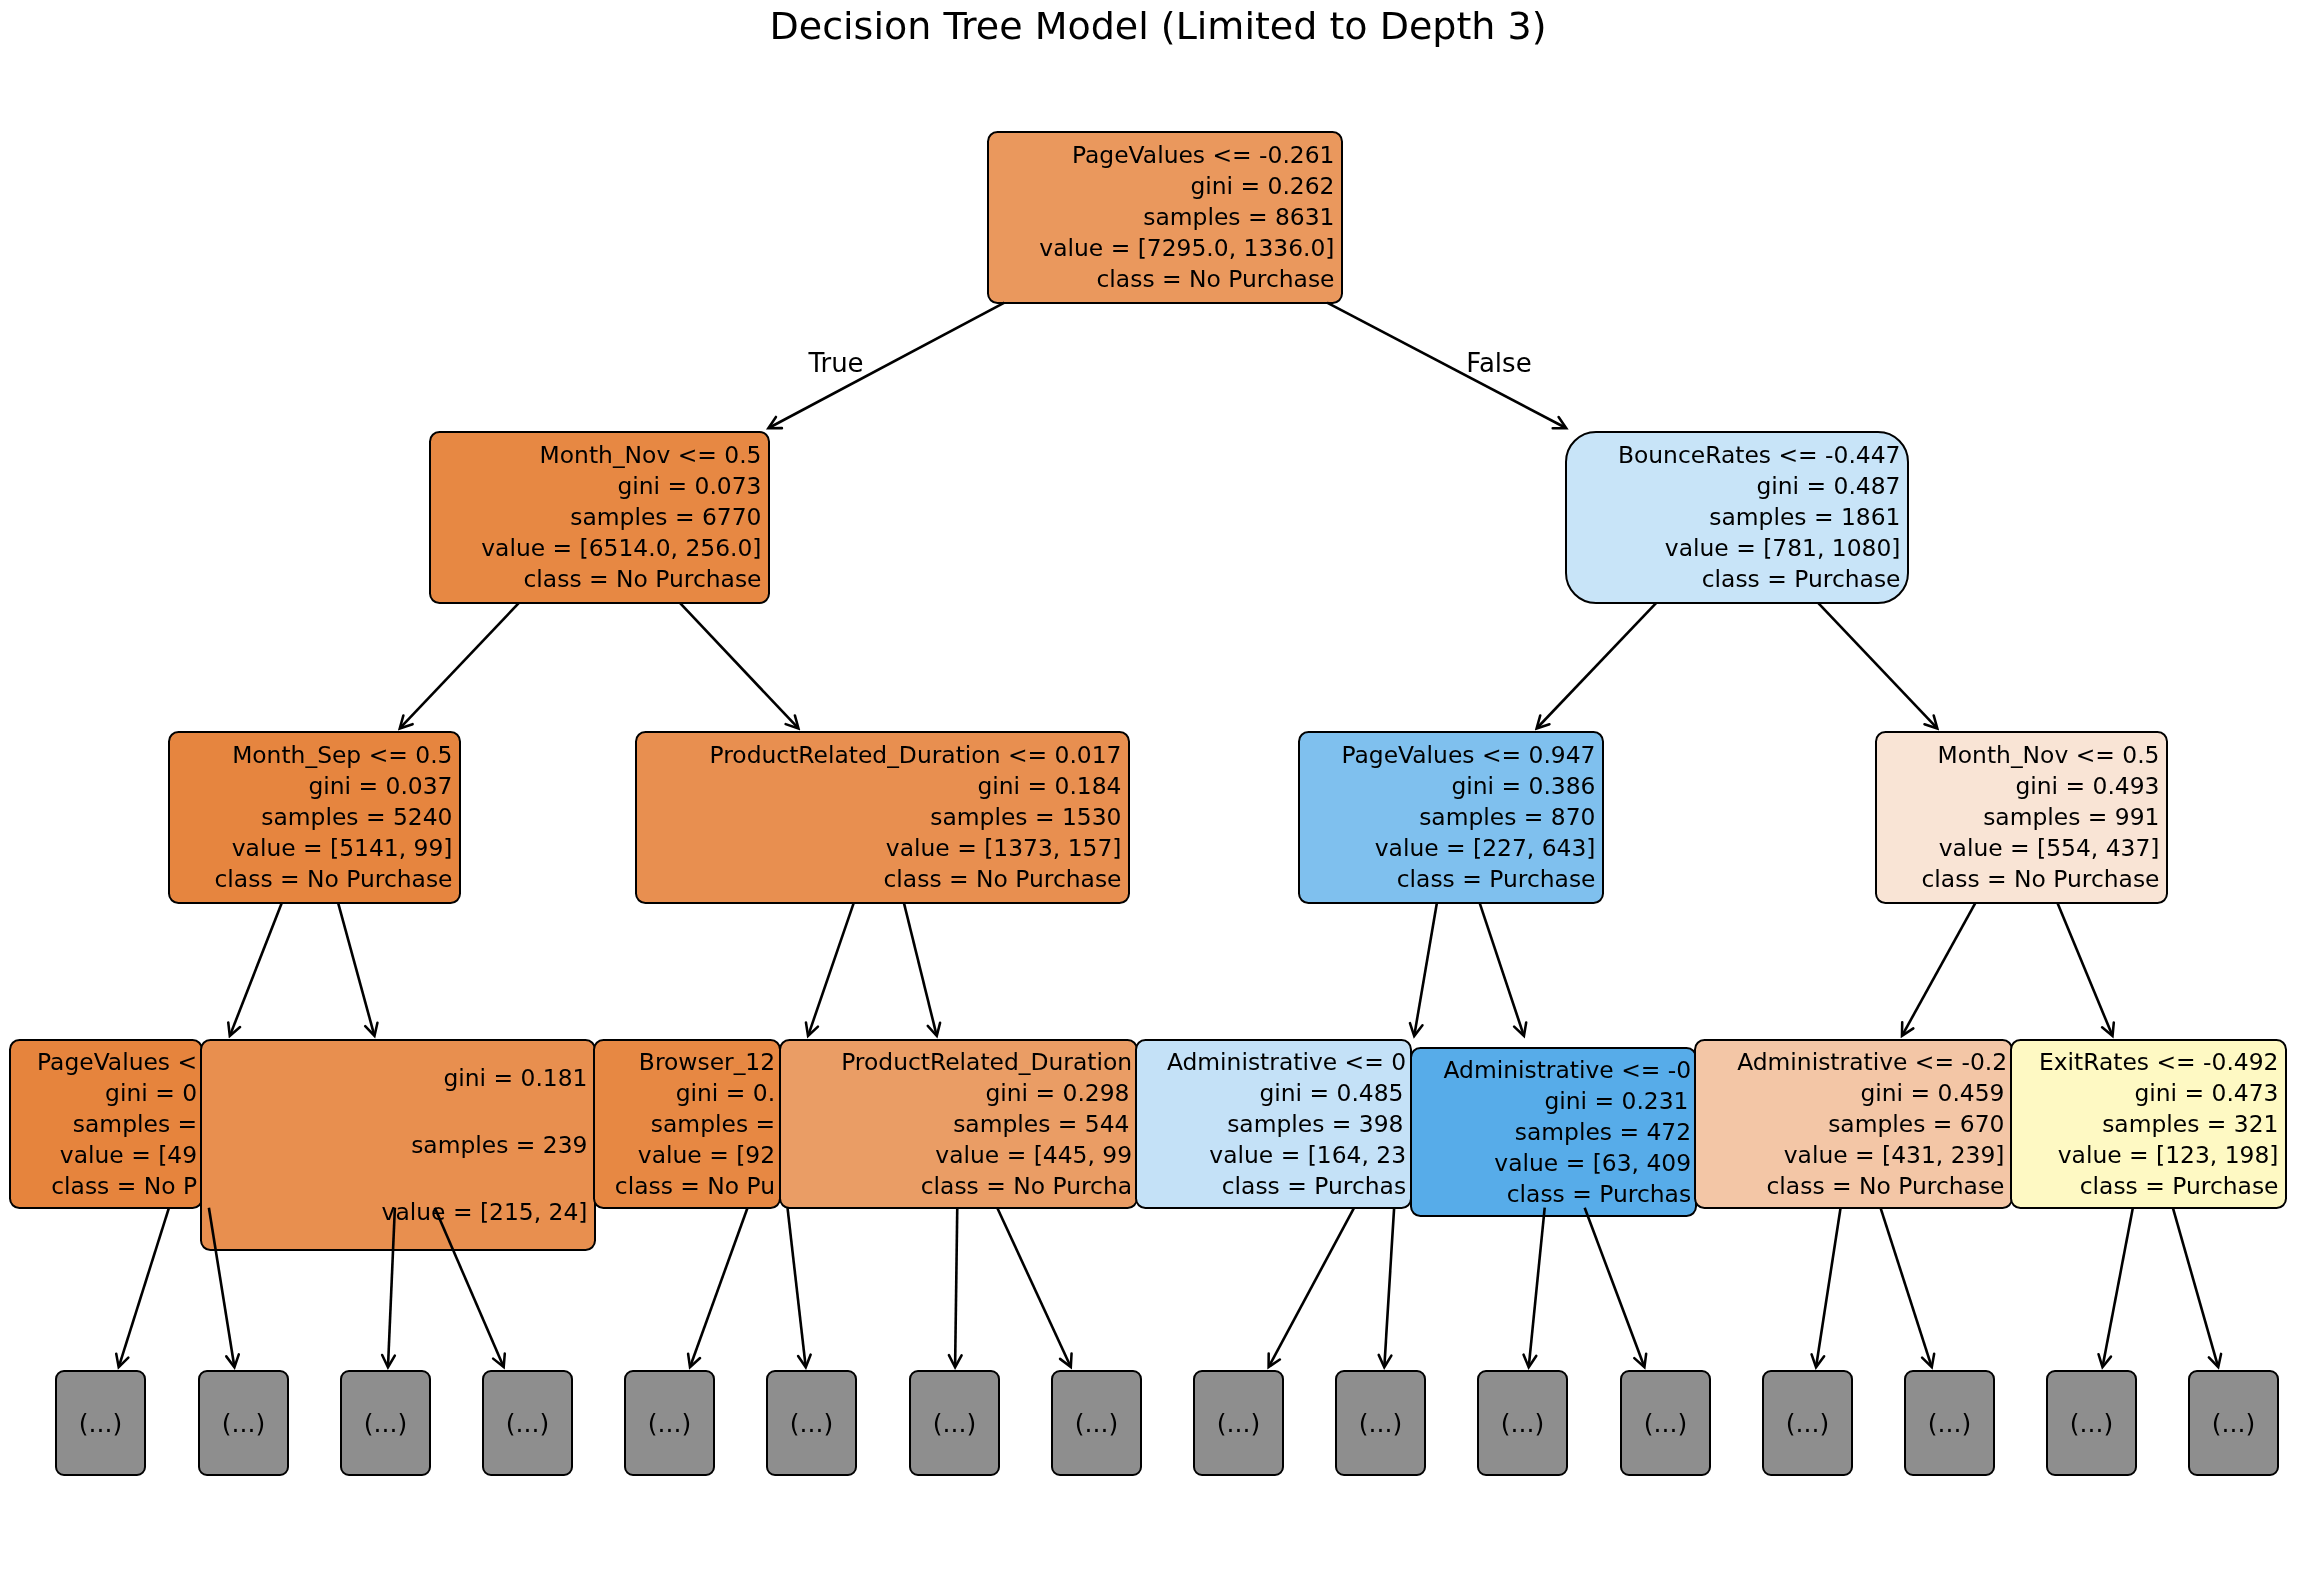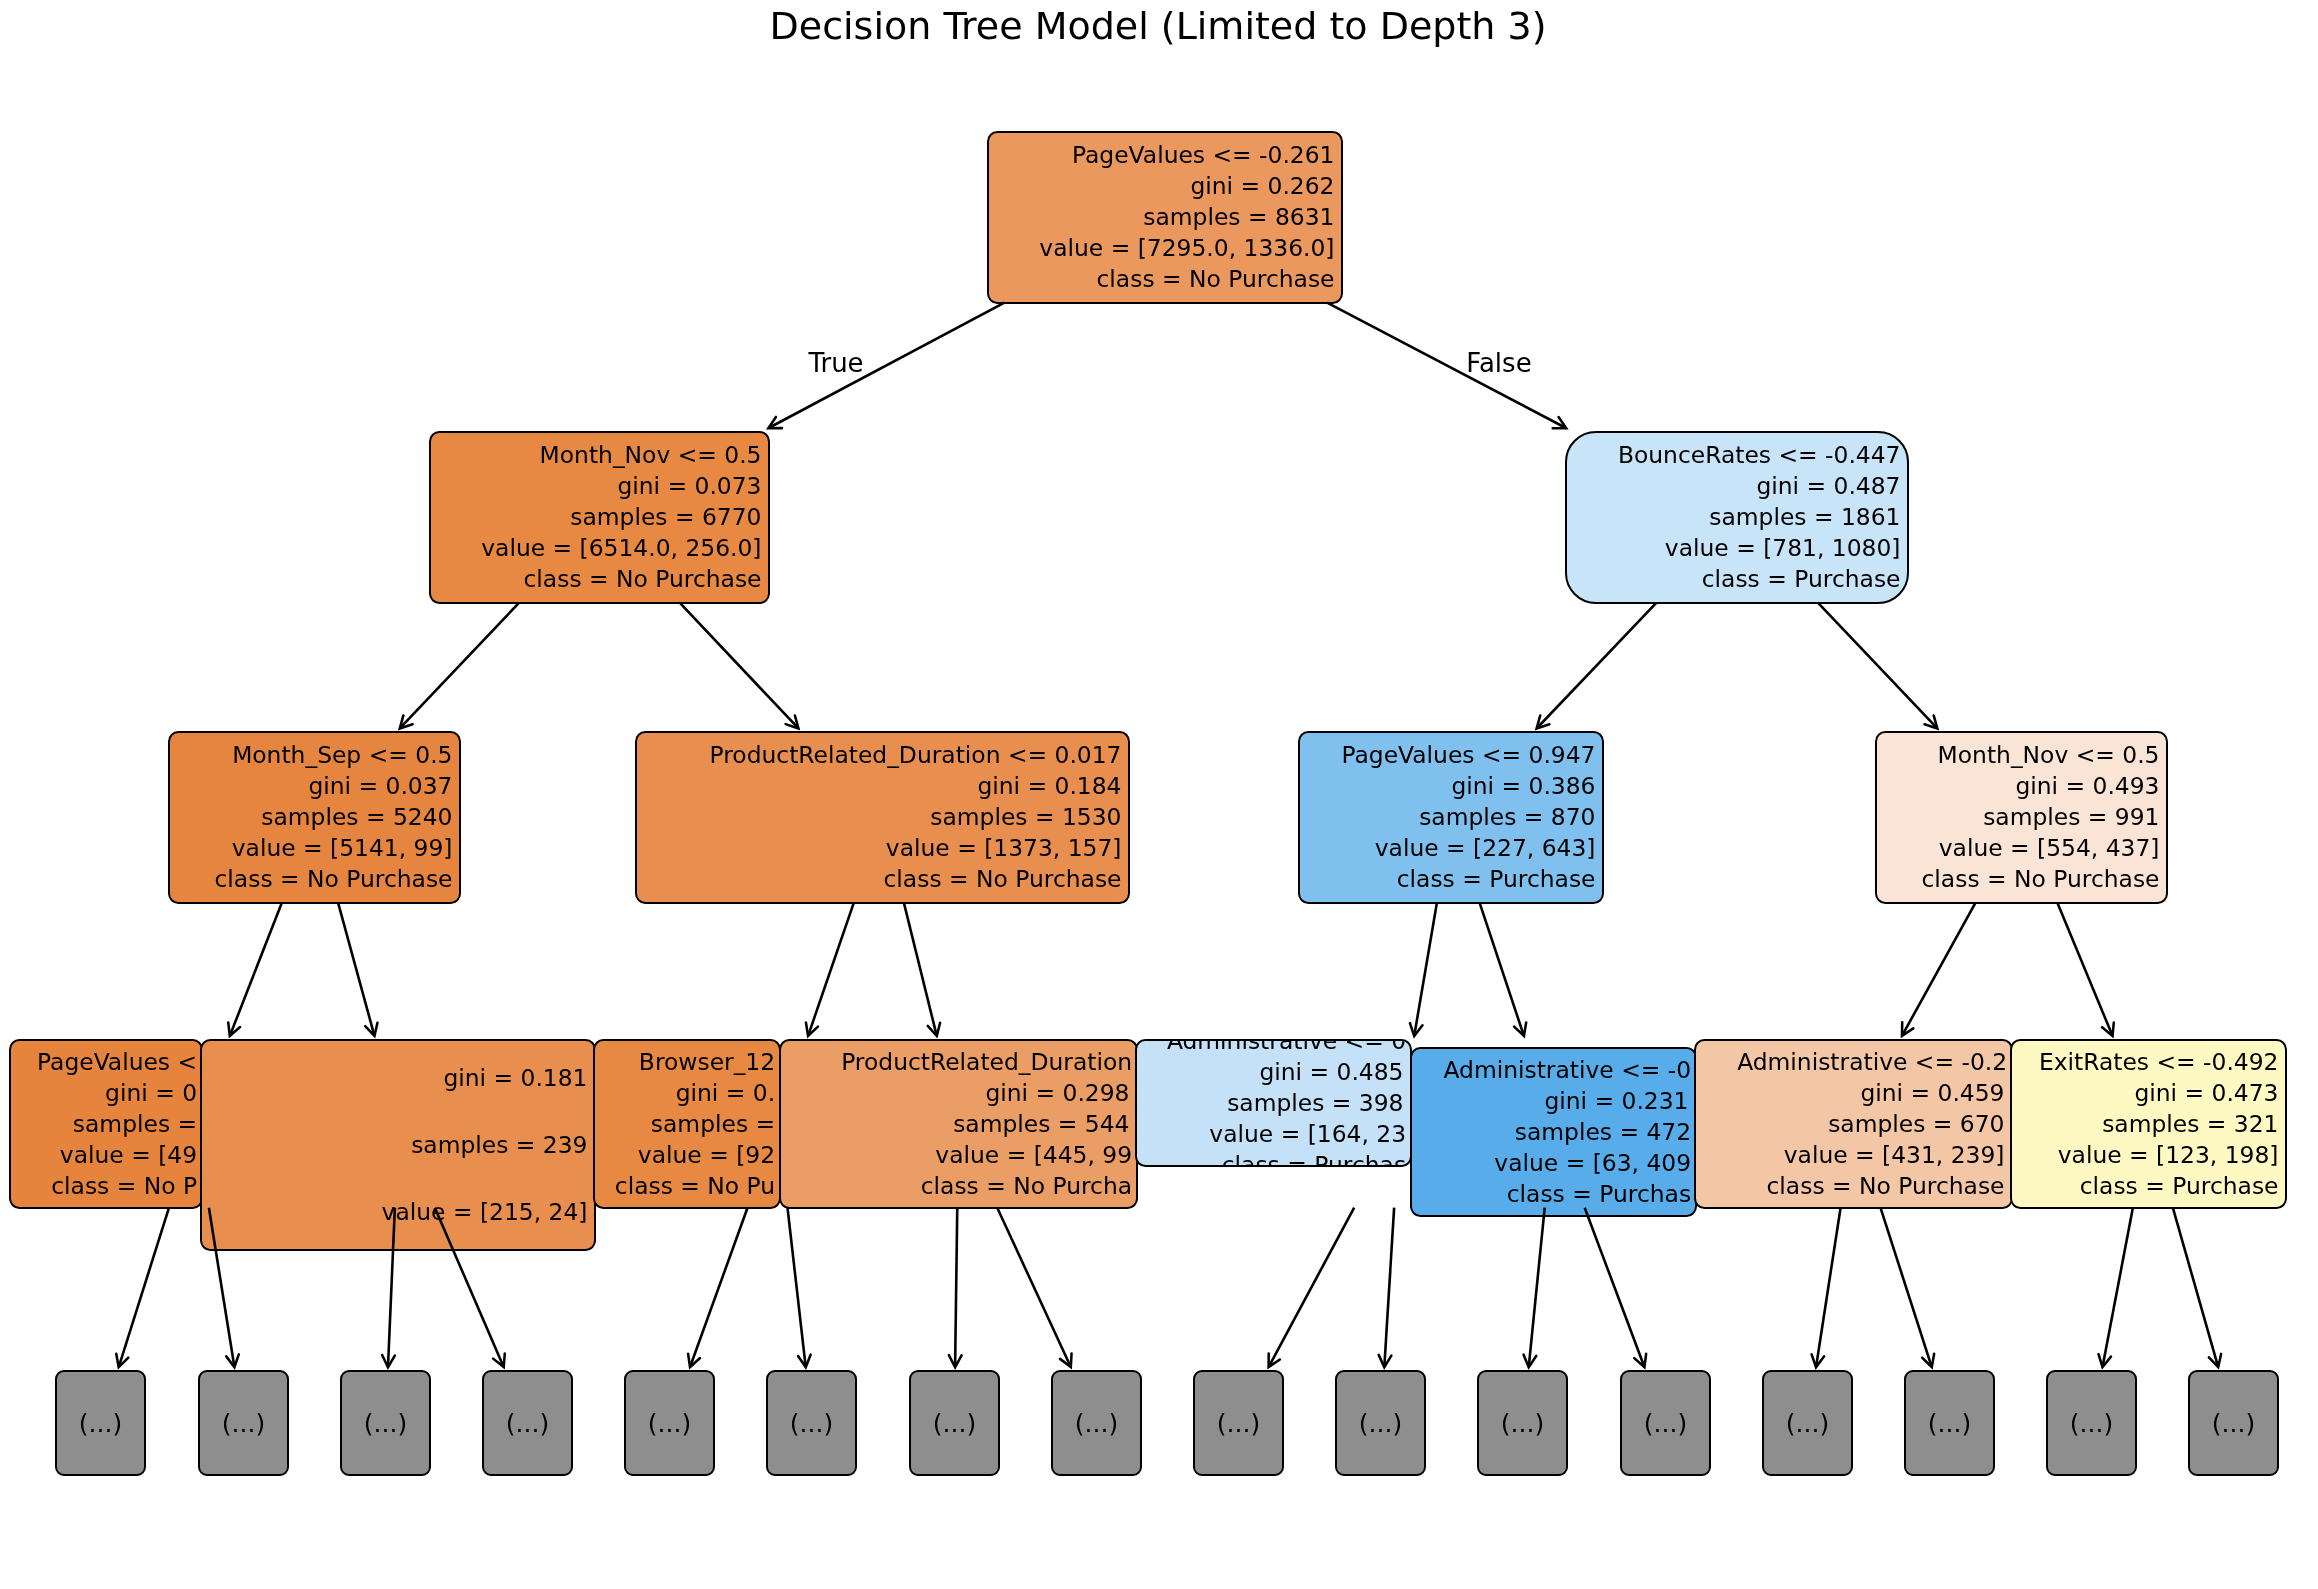--- a/index.html
+++ b/index.html
@@ -174,21 +174,21 @@
       <div class="ln r">value = [92</div>
       <div class="ln r">class = No Pu</div>
     </div>
     <div class="node" style="left: 779px; top: 1039px; width: 359px; height: 170px; background: rgb(234, 157, 101); z-index: 13;">
       <div class="ln r">ProductRelated_Duration</div>
       <div class="ln c">gini = 0.298</div>
       <div class="ln c">samples = 544</div>
       <div class="ln r">value = [445, 99</div>
       <div class="ln r">class = No Purcha</div>
     </div>
-    <div class="node" style="left: 1135px; top: 1039px; width: 277px; height: 128px; background: rgb(196, 225, 247); z-index: 14;">
+    <div class="node" style="left: 1135px; top: 1039px; width: 277px; height: 170px; background: rgb(196, 225, 247); z-index: 14;">
       <div class="ln r">Administrative &lt;= 0</div>
       <div class="ln c">gini = 0.485</div>
       <div class="ln c">samples = 398</div>
       <div class="ln r">value = [164, 23</div>
       <div class="ln r">class = Purchas</div>
     </div>
     <div class="node" style="left: 1410px; top: 1039px; width: 287px; height: 170px; background: rgb(87, 172, 233); z-index: 15; margin-top: 8px;">
       <div class="ln r">Administrative &lt;= -0</div>
       <div class="ln c">gini = 0.231</div>
       <div class="ln r">samples = 472</div>

